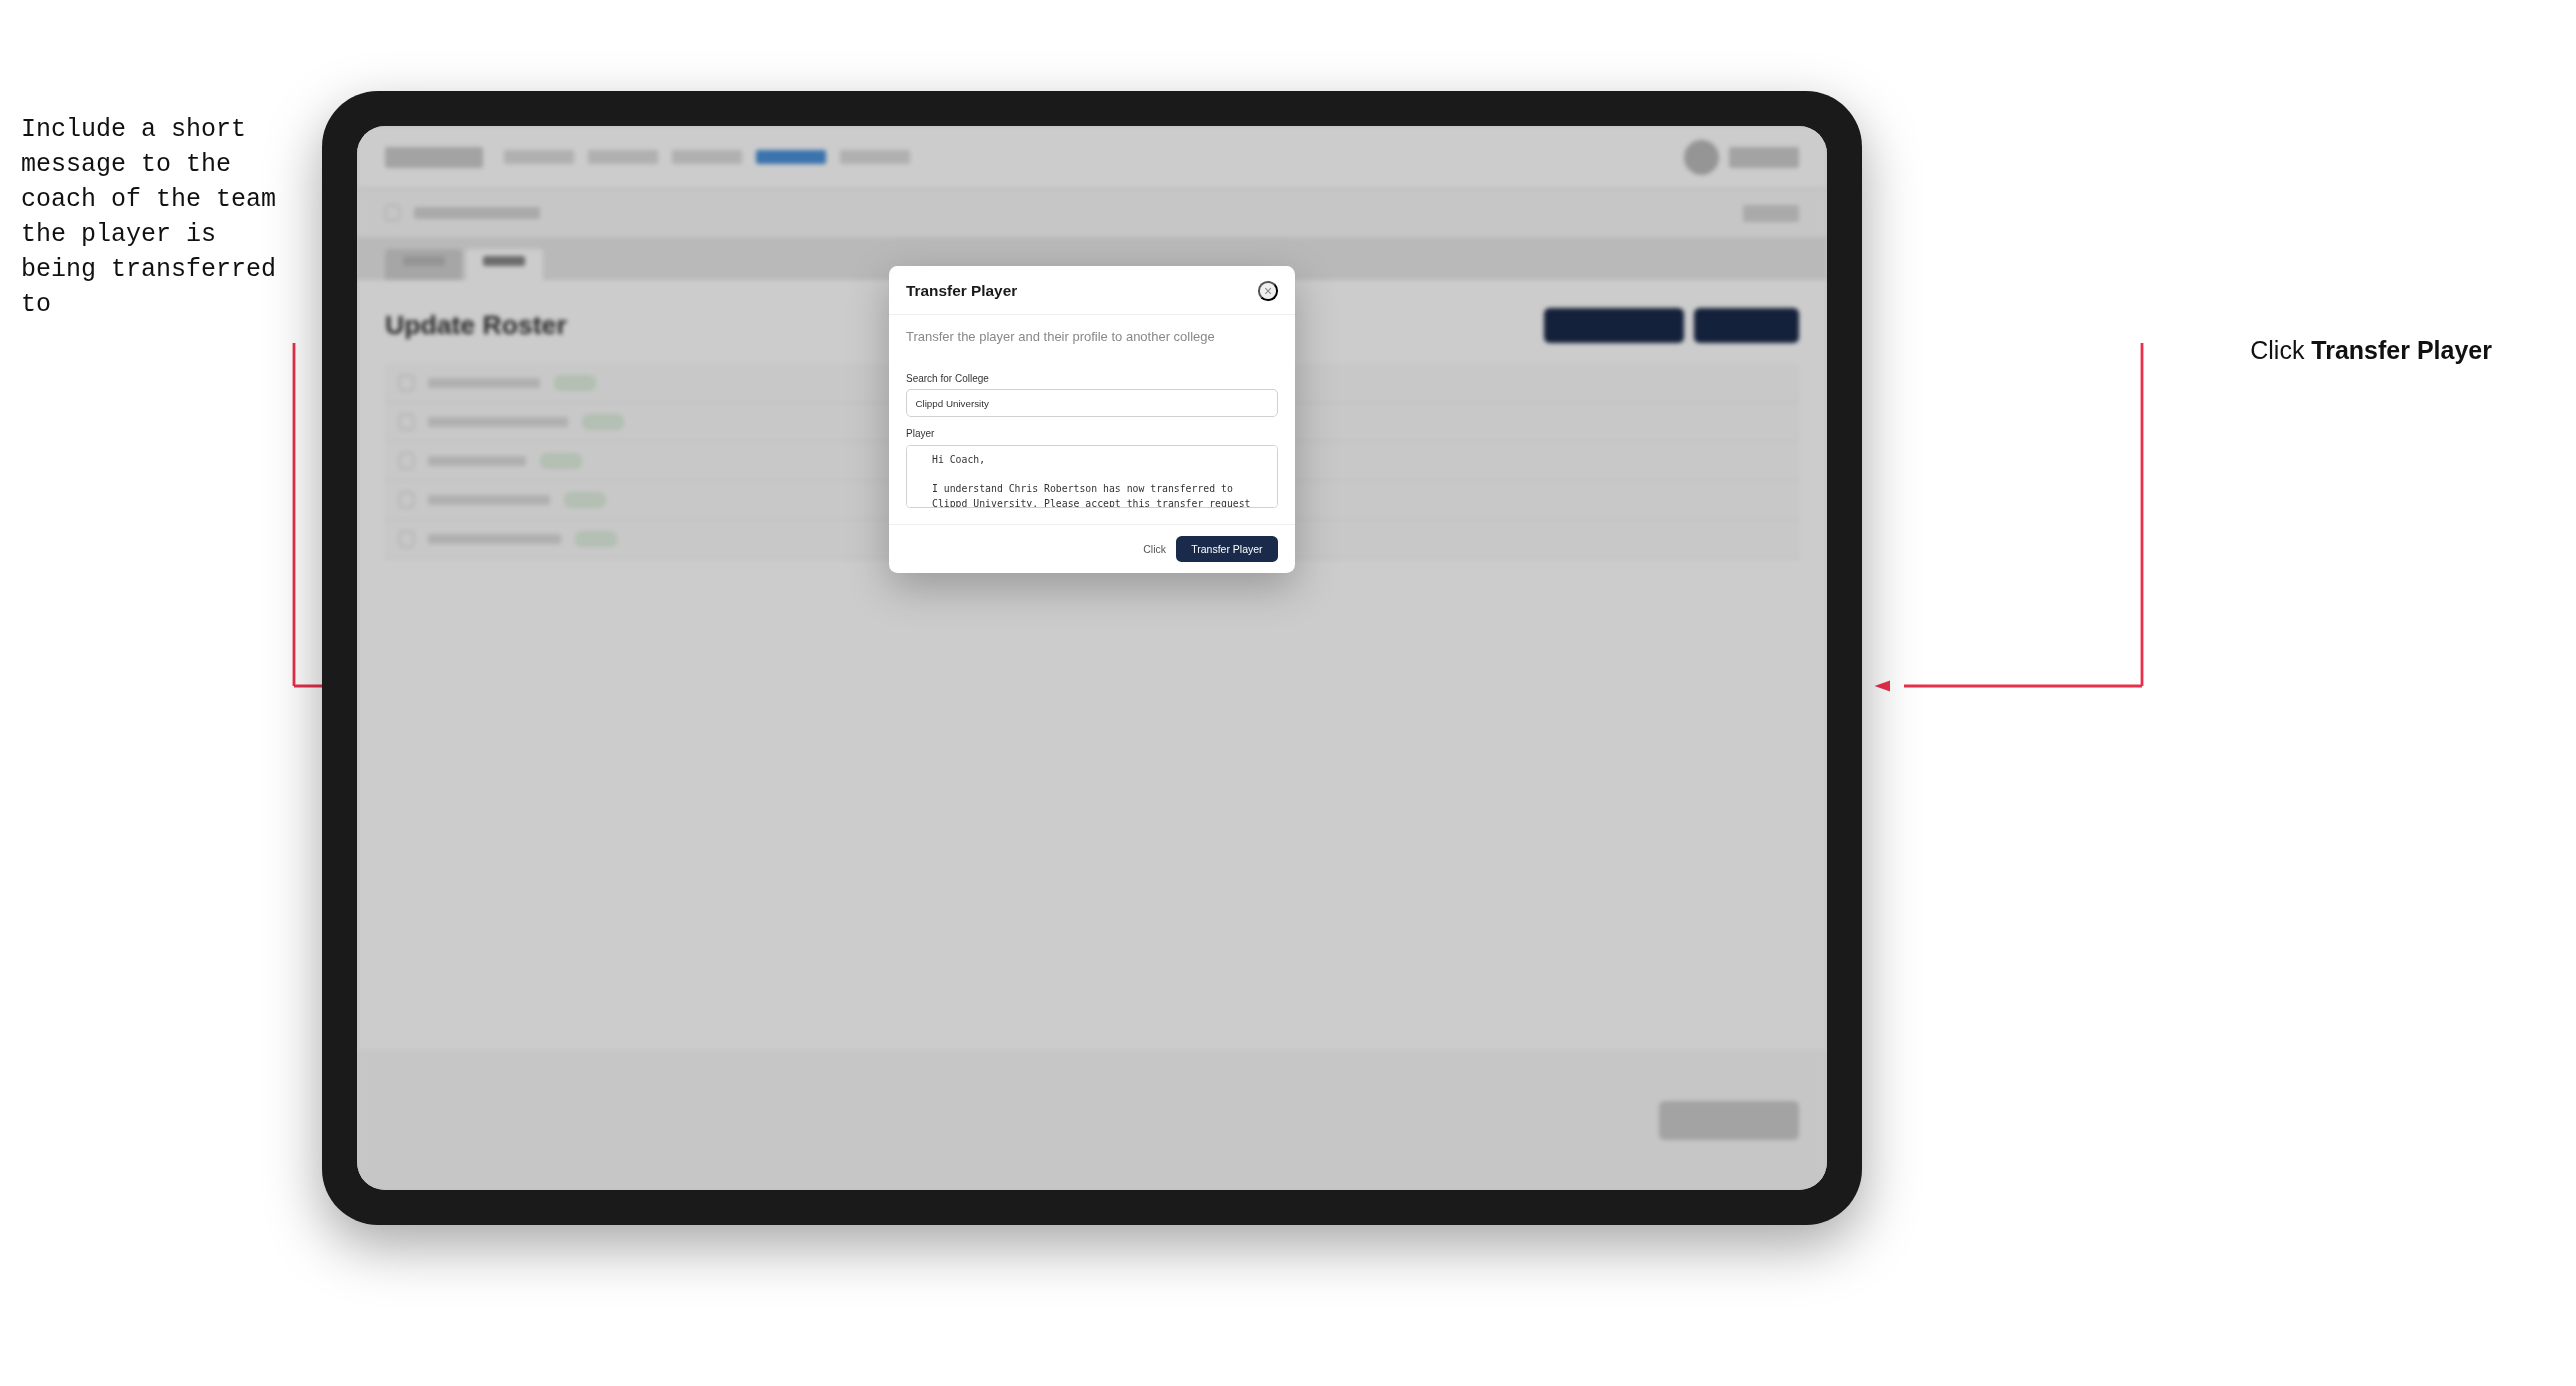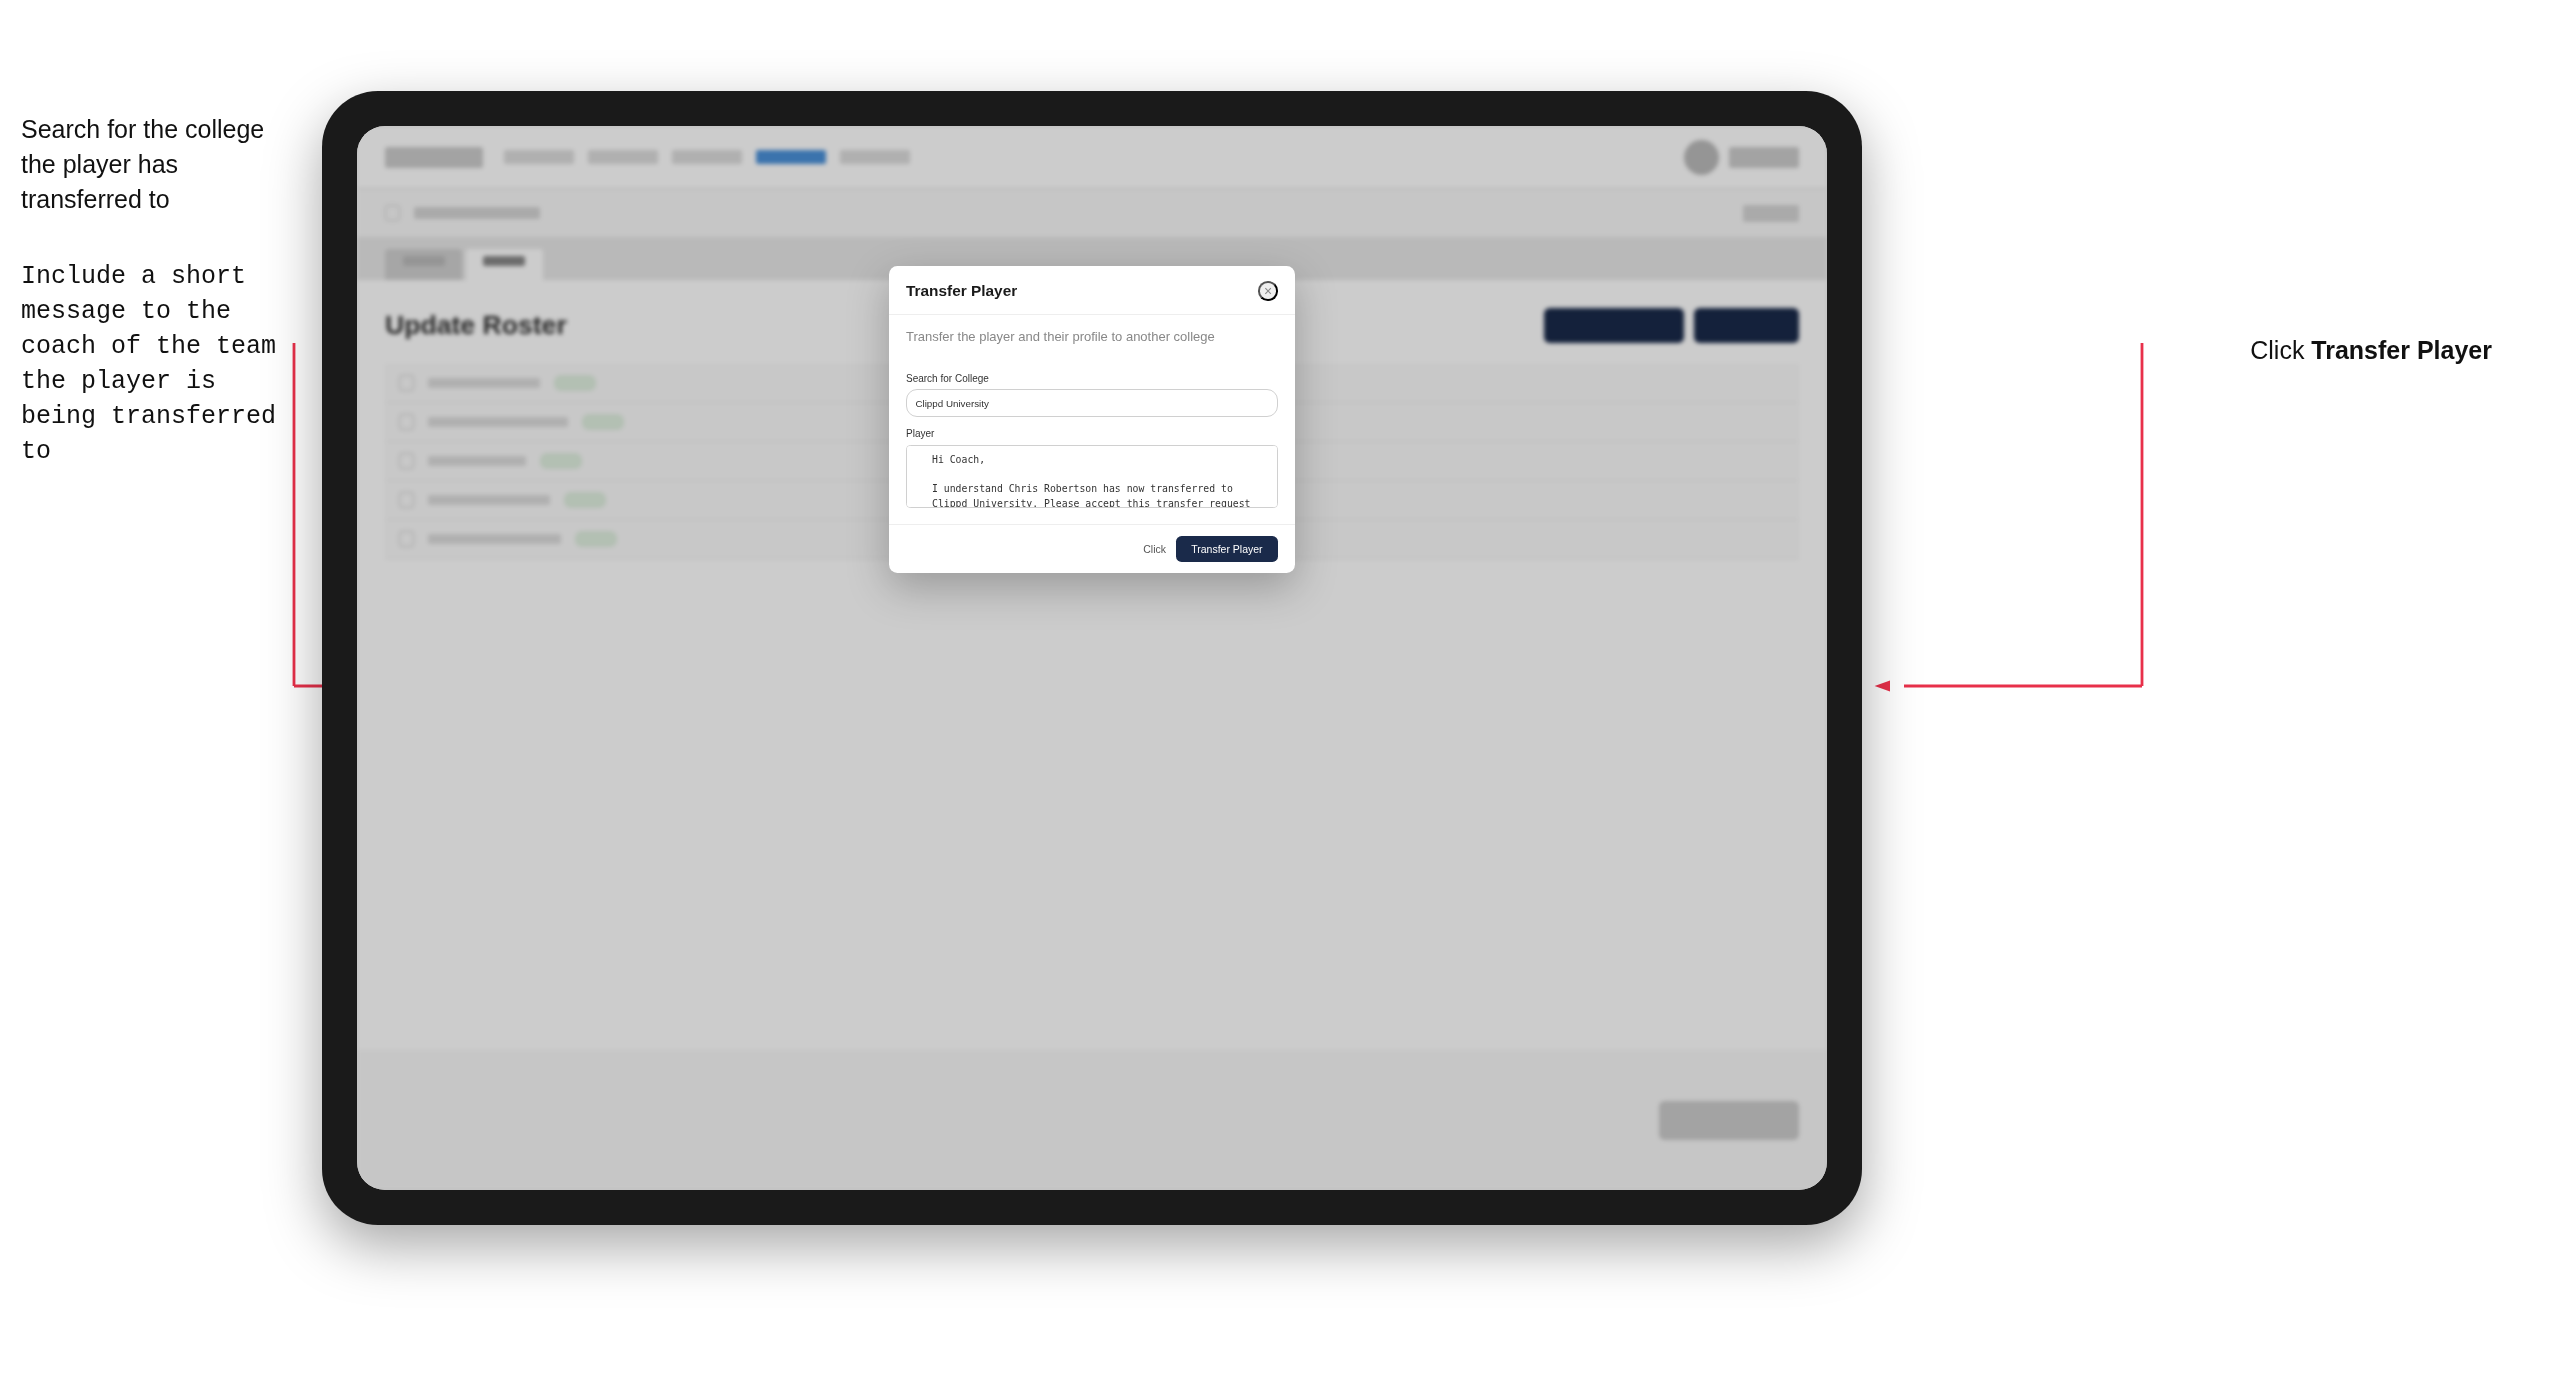--- a/index.html
+++ b/index.html
@@ -314,21 +314,21 @@
       font-weight: 500;
       color: #333333;
       margin-bottom: 5.6px;
       display: block;
     }
 
     .form-input {
       width: 100%;
       height: 28px;
       border: 0.7px solid #d0d0d0;
-      border-radius: 11px;
+      border-radius: 5px;
       padding: 0 8.4px;
       font-size: 9.8px;
       color: #333333;
       background: #ffffff;
       margin-bottom: 11.2px;
     }
 
     .form-textarea {
       width: 100%;
       height: 63px;
@@ -389,23 +389,20 @@
       background: #cccccc;
       border-radius: 5.6px;
     }
 
     
   </style>
 </head>
 <body>
 
 <div class="annotation-left">
-  <div class="block1">
-    <span>Search for the college the player has transferred to</span>
-  </div>
   <div class="block2">
     <span>Include a short message to the coach of the team the player is being transferred to</span>
   </div>
 </div>
 
 <div class="annotation-right">
   <span>Click </span><strong>Transfer Player</strong>
 </div>
 
 <svg class="arrow-svg" xmlns="http://www.w3.org/2000/svg" viewBox="0 0 3680 1980" width="2576" height="1386">

